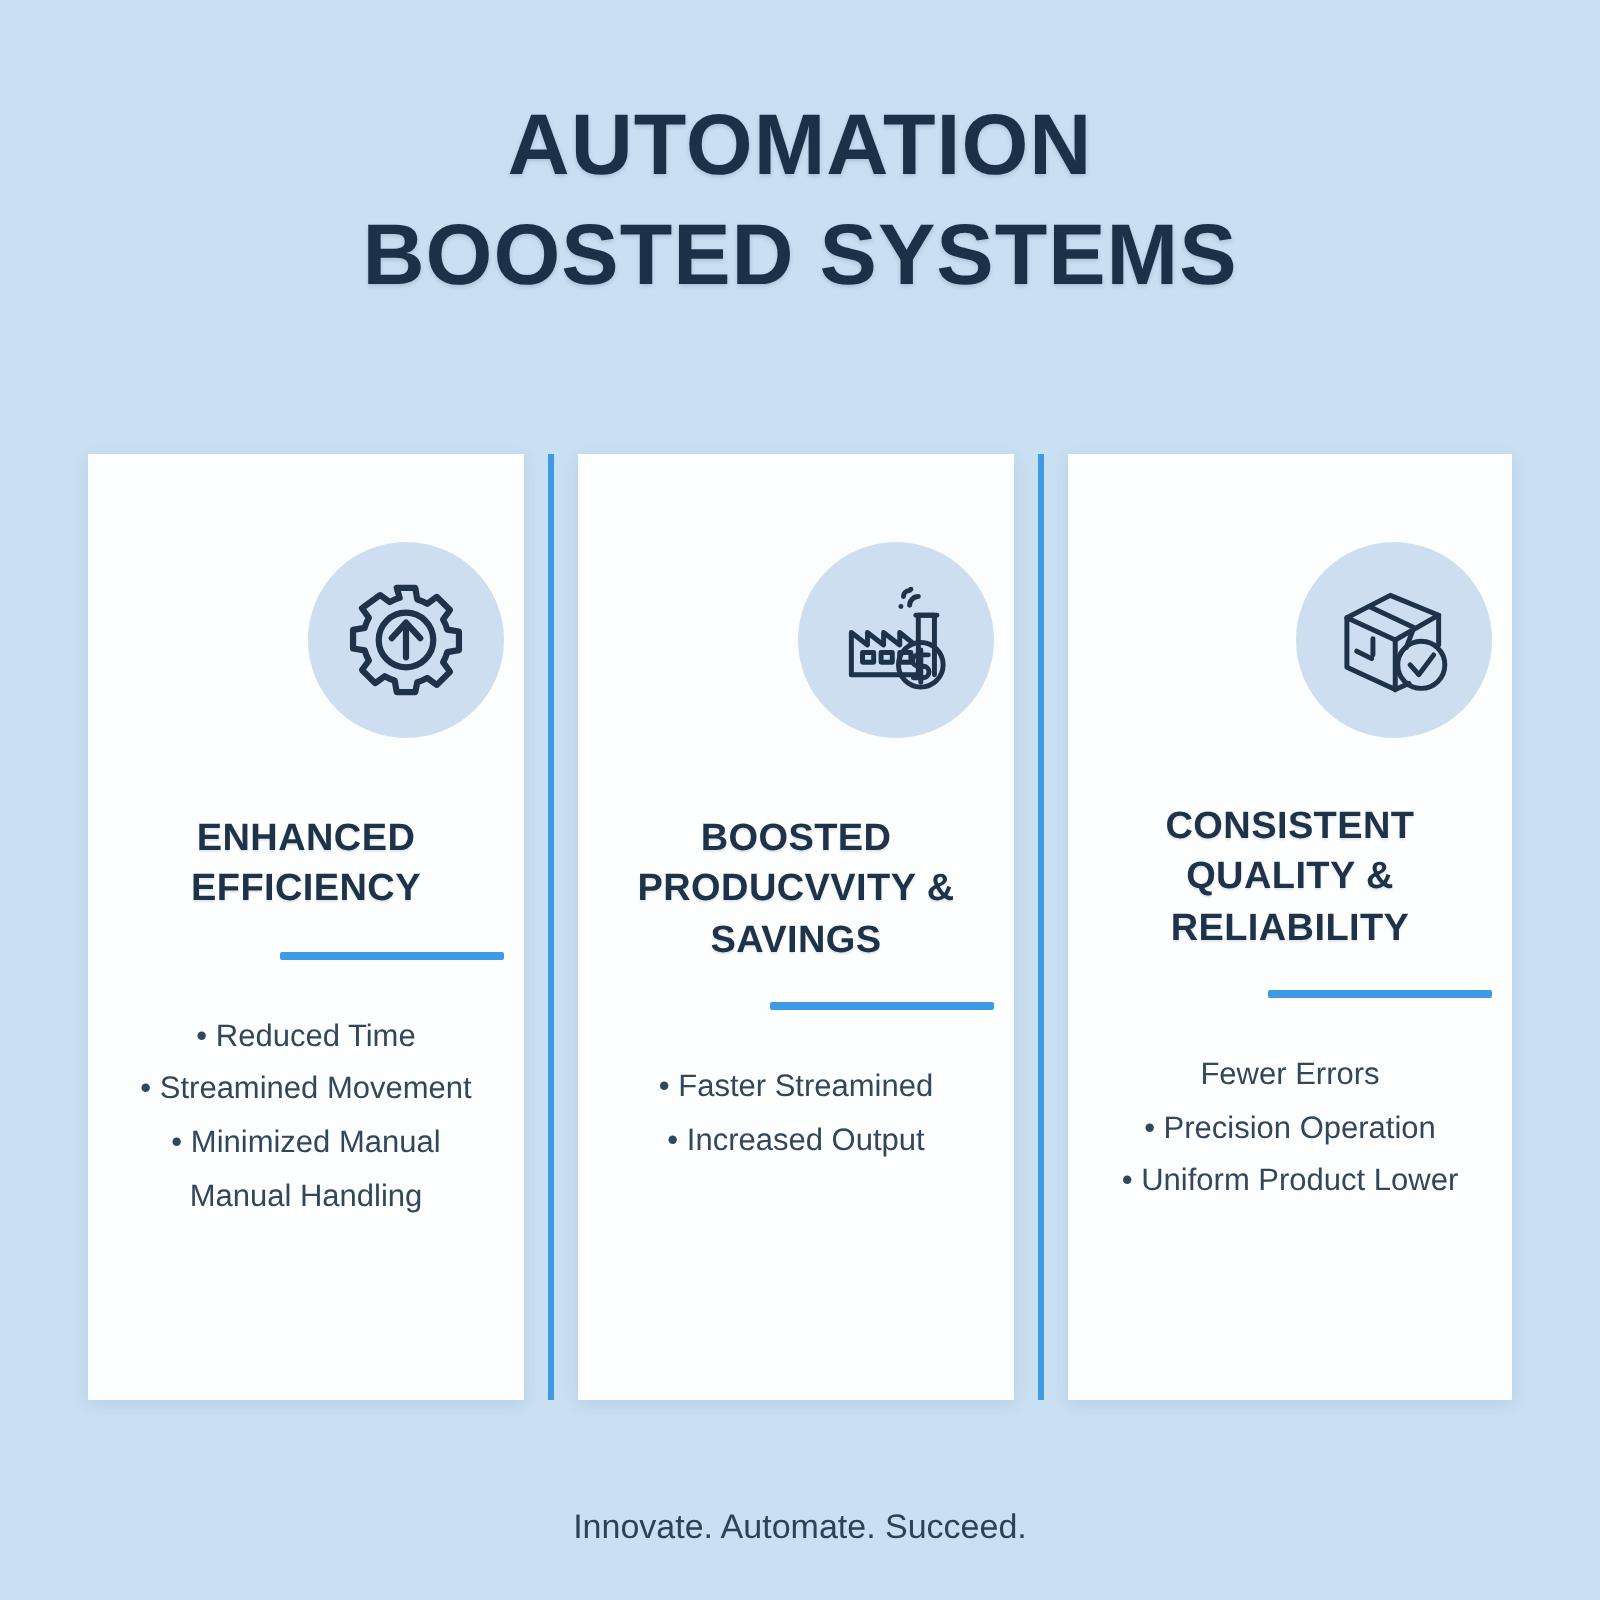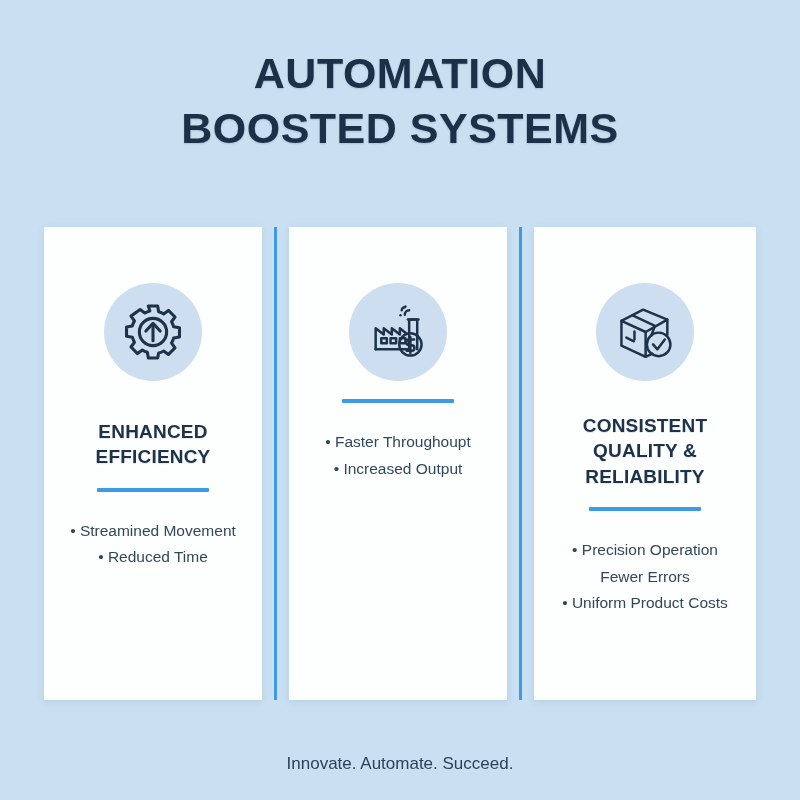--- a/index.html
+++ b/index.html
@@ -48,24 +48,24 @@
     height: 473px;
     display: flex;
     justify-content: space-between;
   }
 
   .card {
     width: 218px;
     height: 473px;
     background: #fdfefe;
     box-sizing: border-box;
-    padding: 56px 10px 10px 10px;
+    padding: 44px 10px 10px 10px;
     display: flex;
     flex-direction: column;
-    align-items: center;
+    align-items: flex-end;
     box-shadow: 0 2px 7px rgba(70,110,150,0.13);
   }
   .card-3 { width: 222px; }
 
   .divider {
     width: 3px;
     height: 473px;
     background: #3f9ae6;
     align-self: flex-start;
   }
@@ -168,22 +168,24 @@
           <path class="ico-stroke" d="M42.5 8 h15 l1.6 9.4 a34 34 0 0 1 8.1 3.4 l7.7-5.6 l10.6 10.6 l-5.6 7.7 a34 34 0 0 1 3.4 8.1 l9.4 1.6 v15 l-9.4 1.6 a34 34 0 0 1-3.4 8.1 l5.6 7.7 l-10.6 10.6 l-7.7-5.6 a34 34 0 0 1-8.1 3.4 L57.5 92 h-15 l-1.6-9.4 a34 34 0 0 1-8.1-3.4 l-7.7 5.6 L14.5 74.2 l5.6-7.7 a34 34 0 0 1-3.4-8.1 L7.3 56.8 v-15 l9.4-1.6 a34 34 0 0 1 3.4-8.1 l-5.6-7.7 L29.1 13.8 l7.7 5.6 a34 34 0 0 1 8.1-3.4 Z"></path>
           <circle class="ico-stroke" cx="50" cy="50" r="22"></circle>
           <path class="ico-stroke" d="M50 64 V38"></path>
           <path class="ico-stroke" d="M38.5 48.5 L50 36 L61.5 48.5"></path>
         </svg>
       </div>
       <div class="card-heading">ENHANCED
 EFFICIENCY</div>
       <div class="accent-rule"></div>
       <ul class="bullets">
+        <li>• Reduced Time</li>
         <li>• Streamined Movement</li>
-        <li>• Reduced Time</li>
+        <li>• Minimized Manual
+Manual Handling</li>
       </ul>
     </div>
 
     <div class="divider"></div>
 
     <div class="card card-2">
       <div class="icon-circle">
         <svg viewBox="0 0 100 100" aria-hidden="true">
           <path class="ico-stroke-thin" d="M14 78 V44 l13 10 V44 l13 10 V44 l13 10 V44 l10 8"></path>
           <path class="ico-stroke-thin" d="M14 78 H66"></path>
@@ -194,23 +196,26 @@
           <path class="ico-stroke-thin" d="M66 30 H83"></path>
           <path class="ico-stroke-thin" d="M61 22 a7 7 0 0 1 7-7"></path>
           <path class="ico-stroke-thin" d="M56 15 a5 5 0 0 1 5-5"></path>
           <circle class="ico-fill" cx="54" cy="23" r="2"></circle>
           <circle class="ico-fill" cx="62" cy="9" r="2"></circle>
           <circle class="ico-stroke-thin" cx="70" cy="70" r="18"></circle>
           <path class="ico-stroke-thin" d="M76 62 h-8 a4.6 4.6 0 0 0 0 9.2 h4 a4.6 4.6 0 0 1 0 9.2 h-8"></path>
           <path class="ico-stroke-thin" d="M70 58 V84"></path>
         </svg>
       </div>
+      <div class="card-heading">BOOSTED
+PRODUCVVITY
+&amp; SAVINGS</div>
       <div class="accent-rule"></div>
       <ul class="bullets">
-        <li>• Faster Throughoupt</li>
+        <li>• Faster Streamined</li>
         <li>• Increased Output</li>
       </ul>
     </div>
 
     <div class="divider"></div>
 
     <div class="card card-3">
       <div class="icon-circle">
         <svg viewBox="0 0 100 100" aria-hidden="true">
           <path class="ico-stroke-thin" d="M12 32 L47 14 L86 30 L51 50 Z"></path>
@@ -222,23 +227,23 @@
           <path class="ico-stroke-thin" d="M20 59 L32 65"></path>
           <circle class="ico-stroke-thin" cx="72" cy="70" r="19"></circle>
           <path class="ico-stroke-thin" d="M63 70 L70 78 L82 62"></path>
         </svg>
       </div>
       <div class="card-heading">CONSISTENT
 QUALITY &amp;
 RELIABILITY</div>
       <div class="accent-rule"></div>
       <ul class="bullets">
+        <li>Fewer Errors</li>
         <li>• Precision Operation</li>
-        <li>Fewer Errors</li>
-        <li>• Uniform Product Costs</li>
+        <li>• Uniform Product Lower</li>
       </ul>
     </div>
 
   </div>
 
   <div class="footer">Innovate. Automate. Succeed.</div>
 
 </div>
 
 </body></html>

